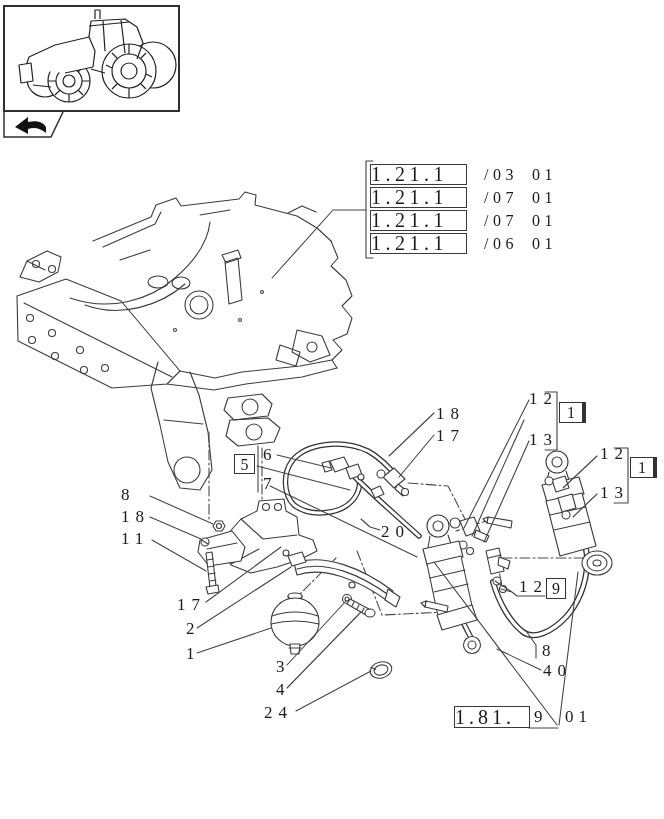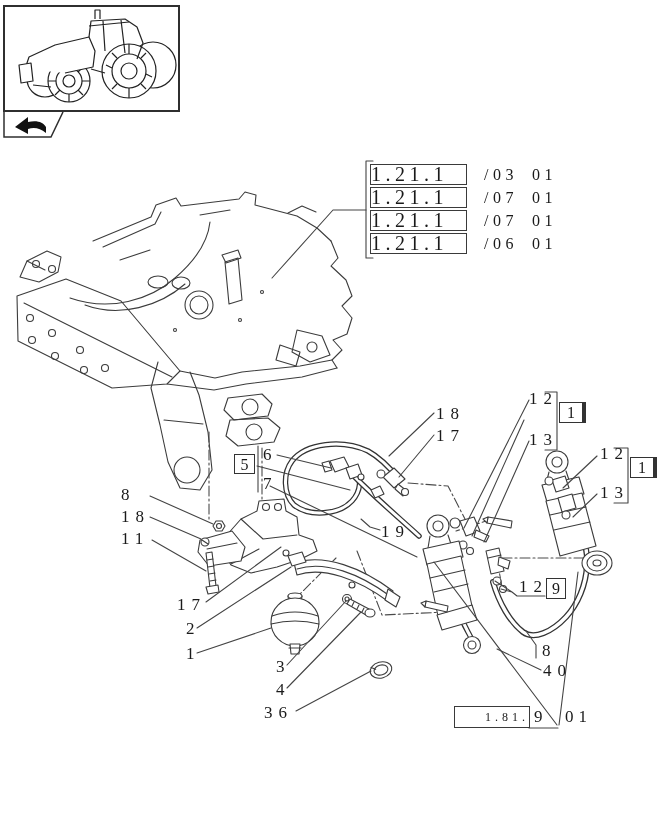--- a/index.html
+++ b/index.html
@@ -13,21 +13,21 @@
   .arrow-tab{position:absolute;left:3px;top:112px;width:62px;height:26px;}
   
   .ref-table{position:absolute;left:370px;top:164px;}
   .ref-row{display:flex;align-items:center;height:21px;margin-bottom:2px;}
   .ref-code{display:inline-block;width:95px;height:19px;line-height:19px;border:1.4px solid #3a3a3a;
             font-size:20px;letter-spacing:4.5px;background:#fff;}
   .ref-suffix{font-size:16px;letter-spacing:4.5px;margin-left:17px;}
   .ref-page{font-size:16px;letter-spacing:4.5px;margin-left:14px;}
   
   .bot-code{position:absolute;left:454px;top:706px;width:74px;height:20px;line-height:20px;
-            border:1.4px solid #3a3a3a;text-align:right;font-size:12px;letter-spacing:4px;background:#fff;}
+            border:1.4px solid #3a3a3a;text-align:left;font-size:20px;letter-spacing:4px;background:#fff;}
   .bot-ref{position:absolute;left:534px;top:707px;font-size:17px;}
   .bot-page{position:absolute;left:565px;top:707px;font-size:17px;letter-spacing:5px;}
   
   .co{position:absolute;font-size:17px;line-height:17px;letter-spacing:6px;white-space:nowrap;}
   .co.s{letter-spacing:0;}
   .cobox{position:absolute;border:1.5px solid #333;border-right-width:4px;background:#fff;
          text-align:center;font-size:16px;line-height:19px;}
   .cobox.plain{border-right-width:1.5px;}
 </style>
 </head>
@@ -328,27 +328,27 @@
   <span class="cobox" style="left:630px;top:457px;width:22px;height:19px">1</span>
   <span class="co" style="left:600px;top:484px">13</span>
 
   <span class="co" style="left:121px;top:486px">8</span>
   <span class="co" style="left:121px;top:508px">18</span>
   <span class="co" style="left:121px;top:530px">11</span>
 
   <span class="cobox plain" style="left:234px;top:454px;width:19px;height:18px">5</span>
   <span class="co s" style="left:263px;top:446px">6</span>
   <span class="co s" style="left:263px;top:475px">7</span>
-  <span class="co" style="left:381px;top:523px">19</span>
+  <span class="co" style="left:381px;top:523px">20</span>
 
   <span class="co" style="left:177px;top:596px">17</span>
   <span class="co s" style="left:186px;top:620px">2</span>
   <span class="co s" style="left:186px;top:645px">1</span>
   <span class="co s" style="left:276px;top:658px">3</span>
   <span class="co s" style="left:276px;top:681px">4</span>
-  <span class="co" style="left:264px;top:704px">36</span>
+  <span class="co" style="left:264px;top:704px">24</span>
 
   <span class="co" style="left:519px;top:578px">12</span>
   <span class="cobox plain" style="left:546px;top:578px;width:18px;height:19px">9</span>
   <span class="co s" style="left:542px;top:642px">8</span>
   <span class="co" style="left:543px;top:662px">40</span>
 
 </div>
 
 </body></html>

